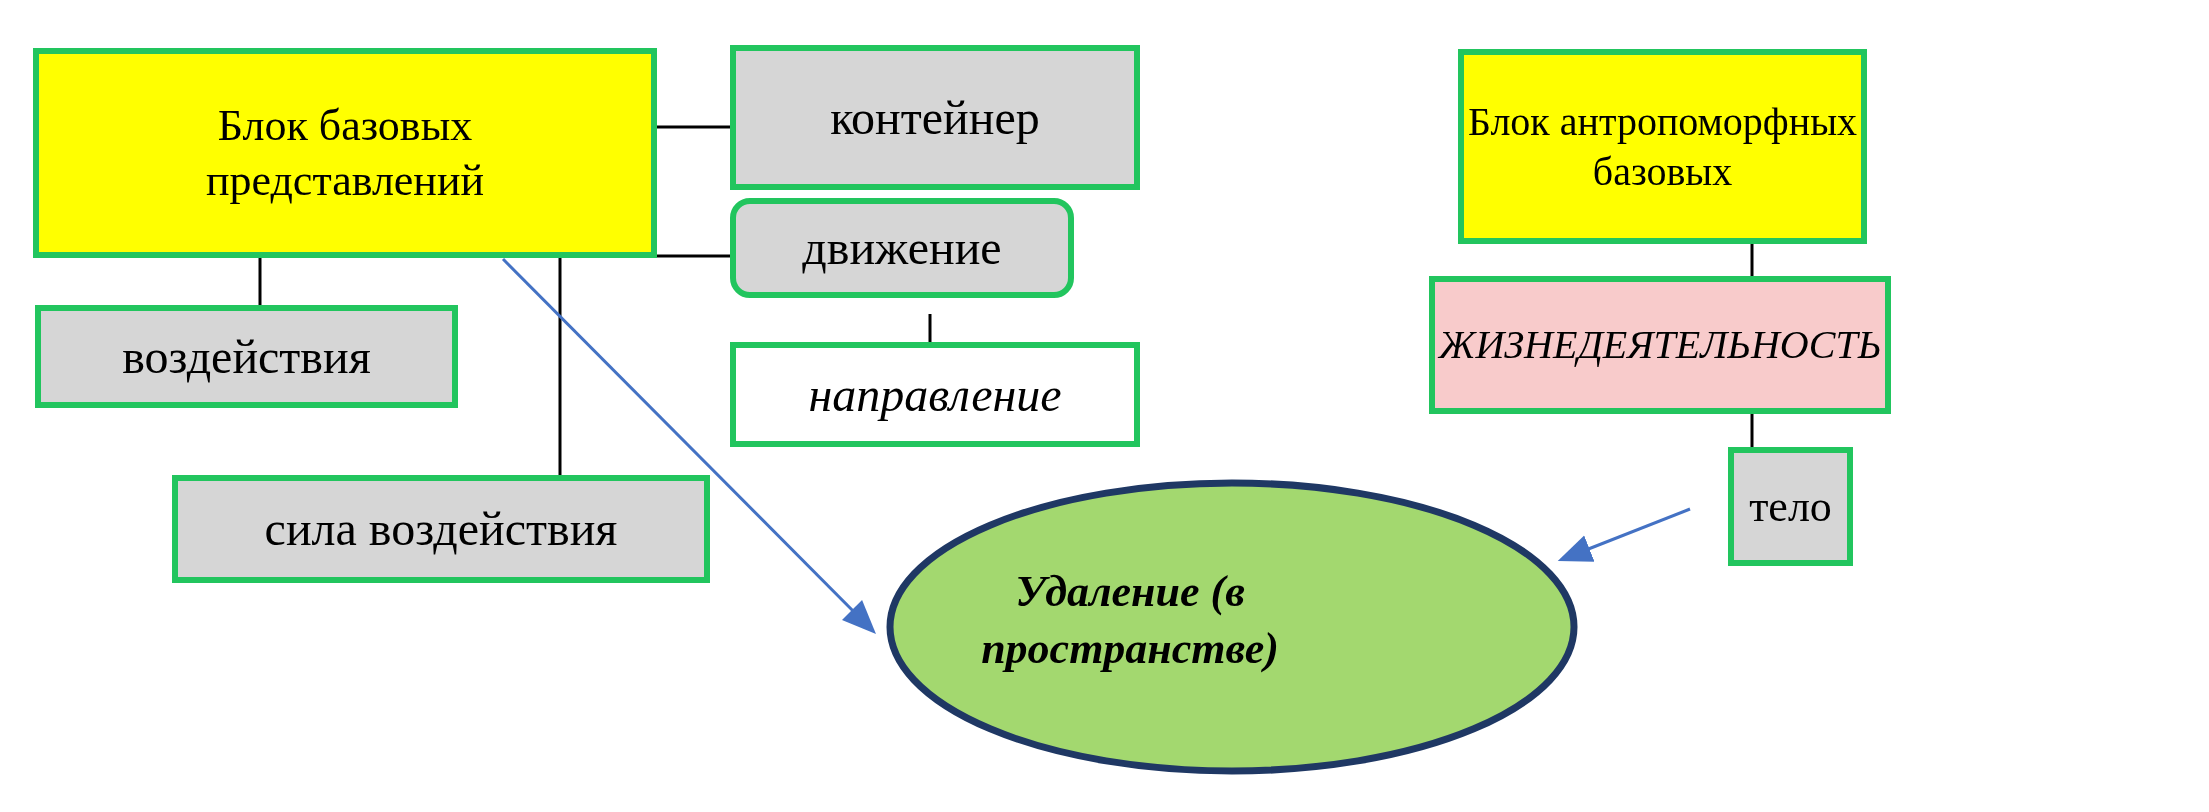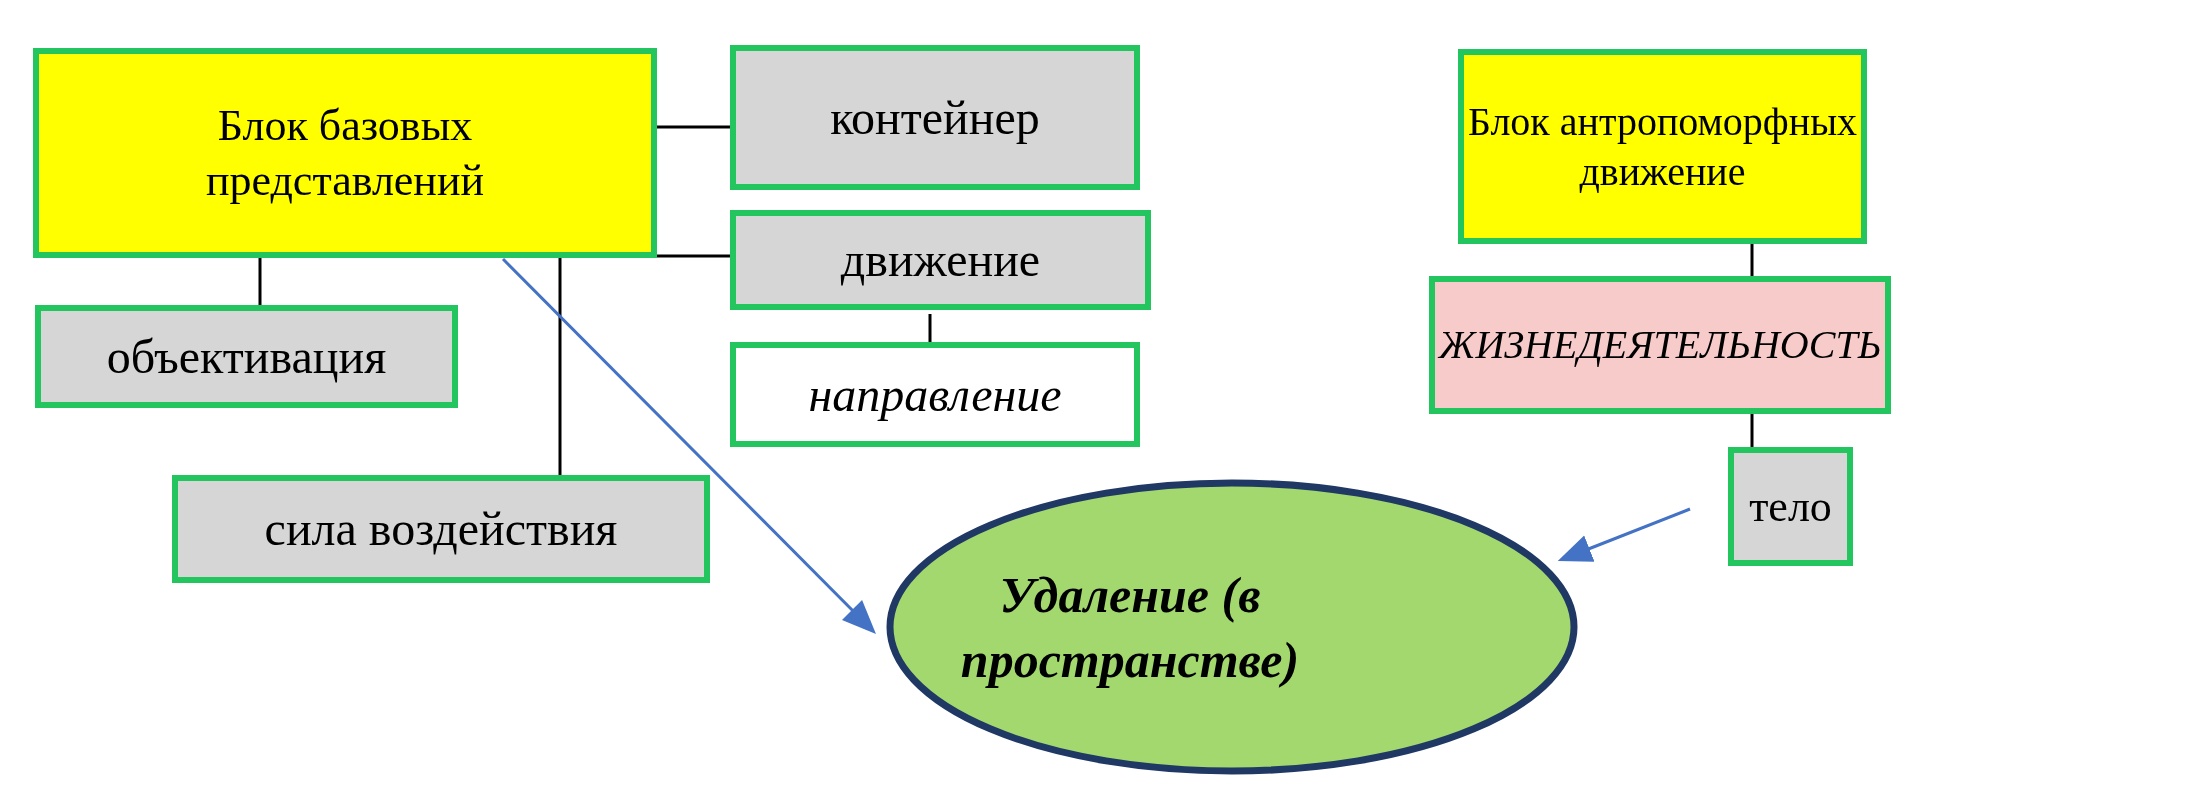--- a/index.html
+++ b/index.html
@@ -34,29 +34,29 @@
   .white{background:#ffffff;}
   .pinkbox{background:var(--pink,#F8CBCB);font-style:italic;font-size:40px;}
   .italic{font-style:italic;}
   .connector{stroke:#000;stroke-width:3;}
   .arrowline{stroke:var(--blue,#4472C4);stroke-width:3;fill:none;}
   .ellipse-shape{fill:var(--green,#A3D86F);stroke:var(--navy,#1F3864);stroke-width:7;}
   .ellipse-label{
     position:absolute;
     left:940px;top:563px;width:380px;
     text-align:center;
-    font-size:50px;
+    font-size:44px;
     font-weight:bold;
     font-style:italic;
     line-height:1.3;
   }
   #box-base{left:33px;top:48px;width:624px;height:210px;font-size:44px;}
   #box-base span{max-width:430px;}
   #box-container{left:730px;top:45px;width:410px;height:145px;}
-  #box-movement{left:730px;top:210px;width:421px;height:100px;}
+  #box-movement{left:730px;top:198px;width:344px;height:100px;border-radius:20px;}
   #box-direction{left:730px;top:342px;width:410px;height:105px;font-style:italic;}
   #box-objectivation{left:35px;top:305px;width:423px;height:103px;}
   #box-force{left:172px;top:475px;width:538px;height:108px;}
   #box-anthro{left:1458px;top:49px;width:409px;height:195px;font-size:40px;}
   #box-anthro span{max-width:400px;}
   #box-life{left:1429px;top:276px;width:462px;height:138px;}
   #box-body{left:1728px;top:447px;width:125px;height:119px;font-size:44px;}
 </style>
 </head>
 <body>
@@ -94,29 +94,29 @@
 
   <div class="box" id="box-movement">
     <span>движение</span>
   </div>
 
   <div class="box white italic" id="box-direction">
     <span>направление</span>
   </div>
 
   <div class="box" id="box-objectivation">
-    <span>объективация</span>
+    <span>воздействия</span>
   </div>
 
   <div class="box" id="box-force">
     <span>сила воздействия</span>
   </div>
 
   <div class="box yellow" id="box-anthro">
-    <span>Блок антропоморфных движение</span>
+    <span>Блок антропоморфных базовых</span>
   </div>
 
   <div class="box pinkbox" id="box-life">
     <span>ЖИЗНЕДЕЯТЕЛЬНОСТЬ</span>
   </div>
 
   <div class="box" id="box-body">
     <span>тело</span>
   </div>
 

